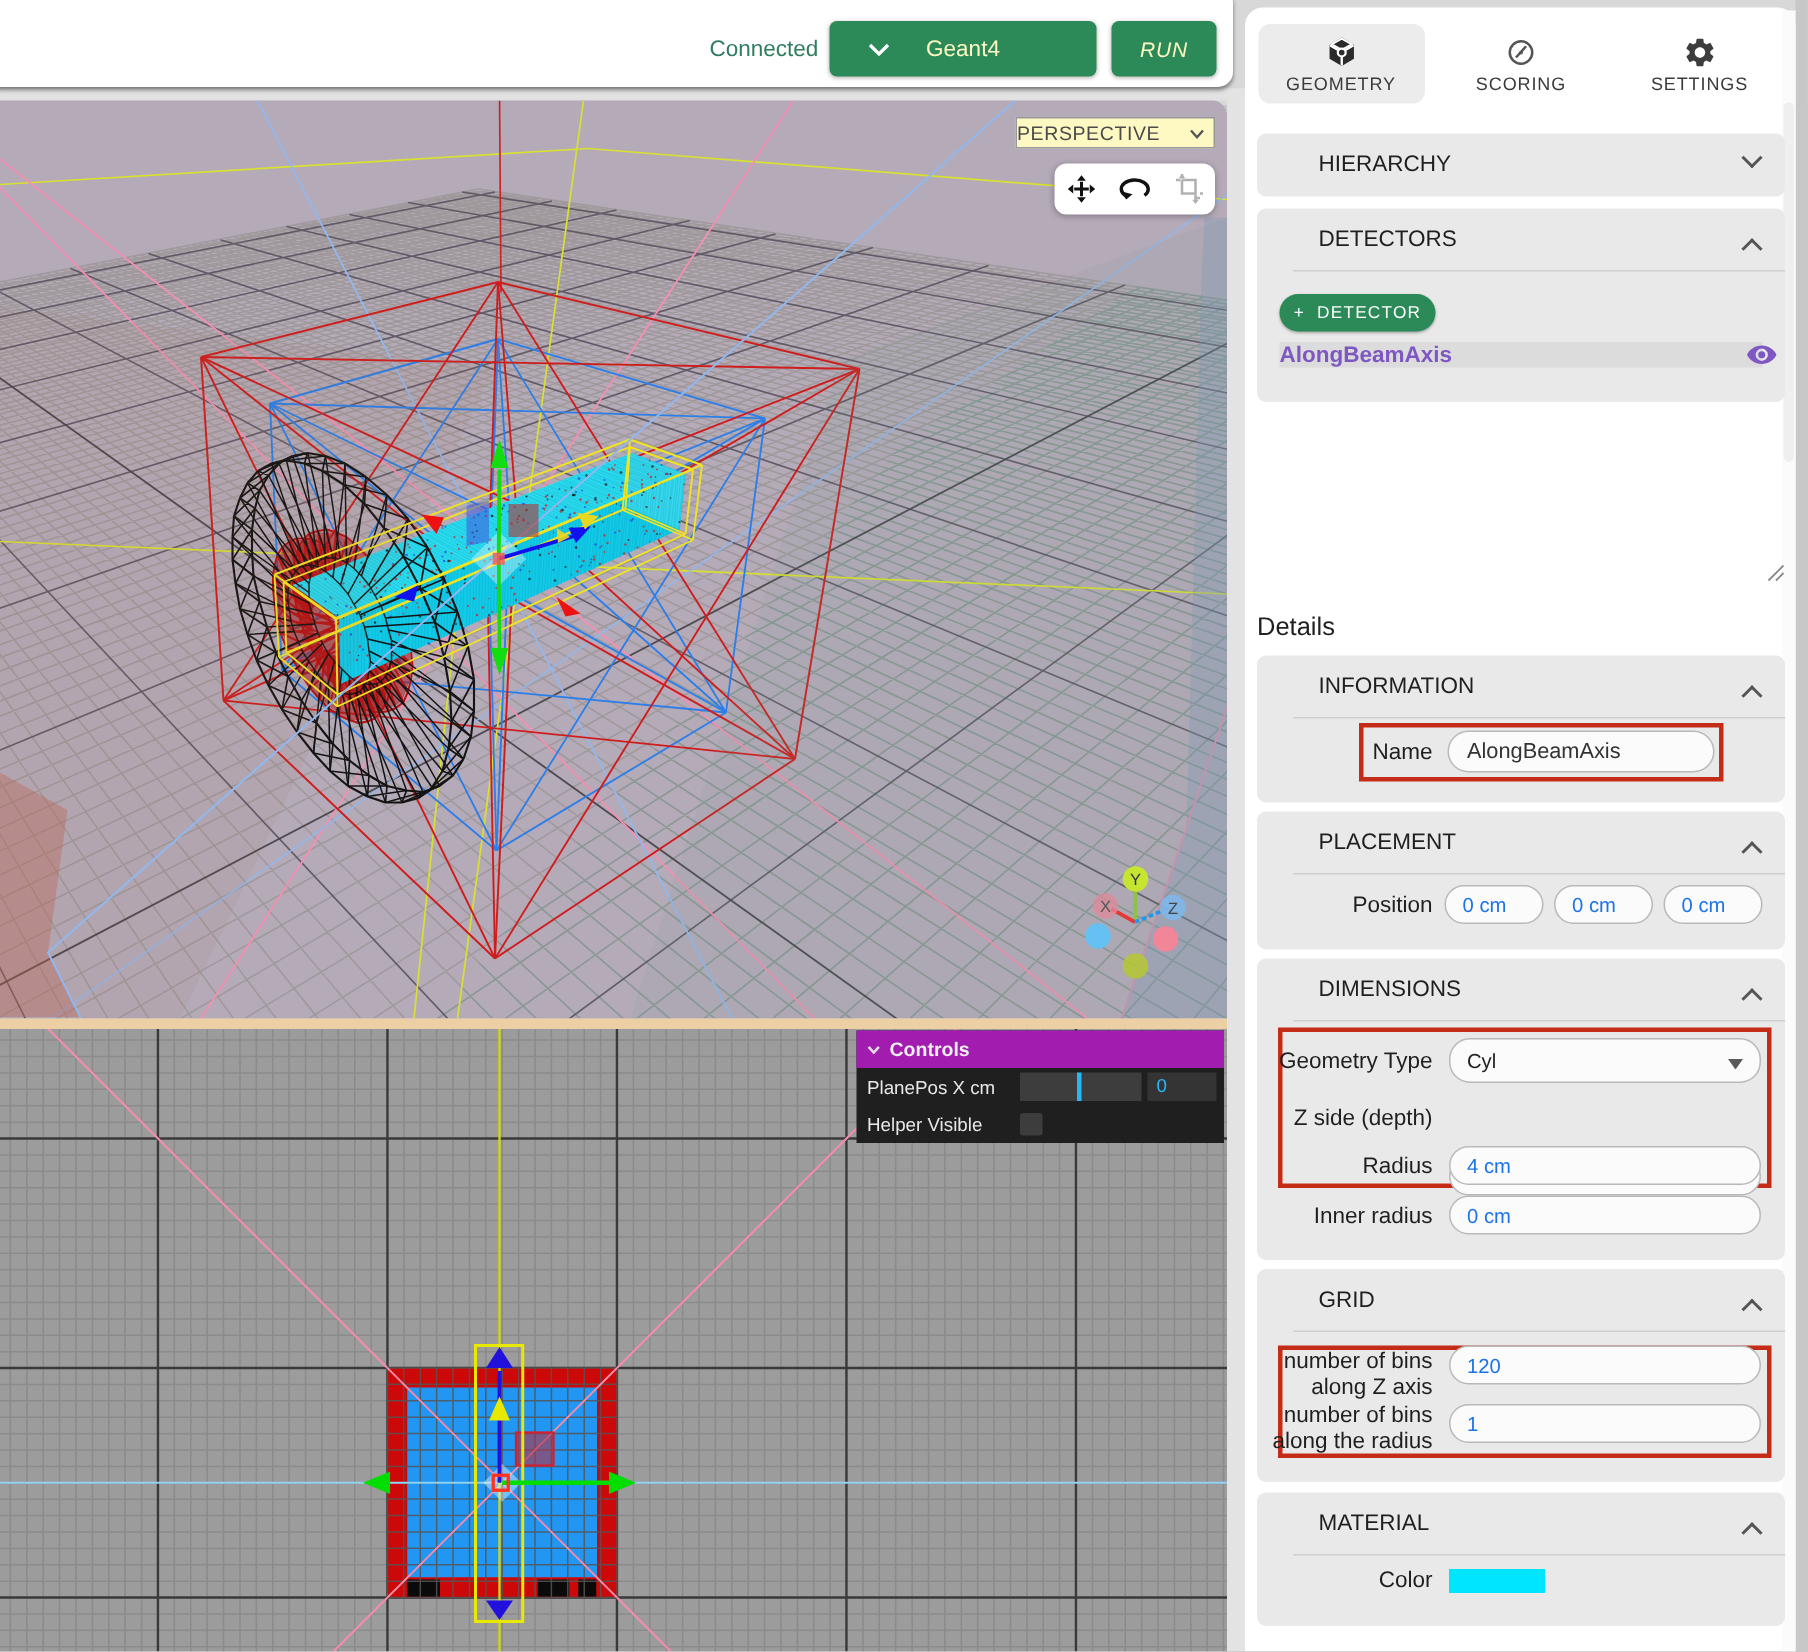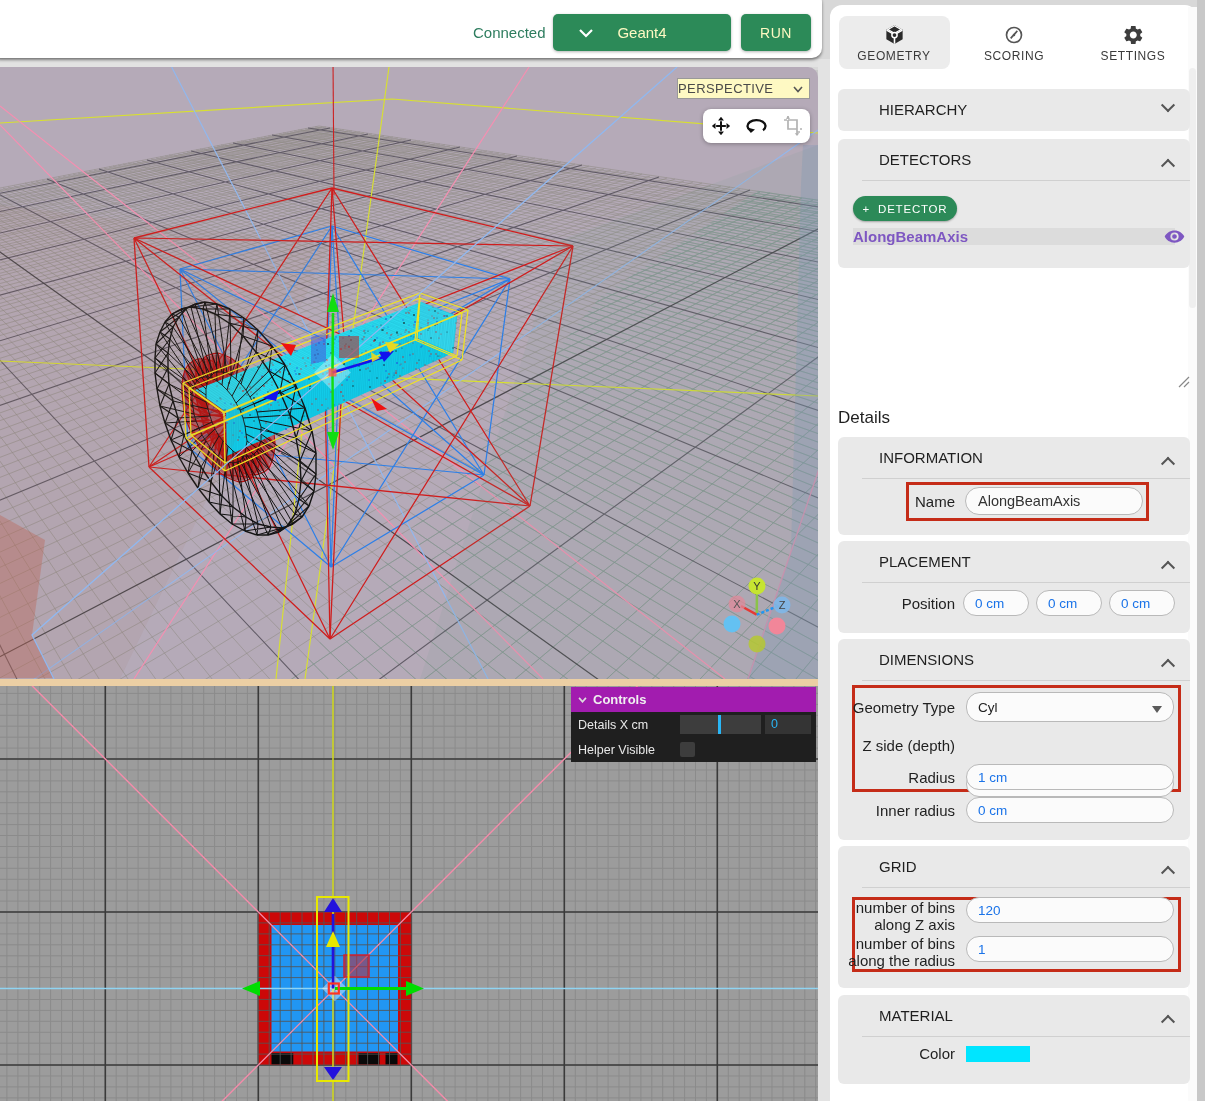--- a/index.html
+++ b/index.html
@@ -31,21 +31,21 @@
 <div style="position:absolute;left:818px;top:59px;width:12px;height:1042px;background:#e3e3e3;"></div>
 <div style="position:absolute;left:1197px;top:0;width:8px;height:1101px;background:#c8c8c8;"></div>
 <div class="hdr"></div>
 <div class="connected">Connected</div>
 <div class="gbtn" style="left:553px;top:14px;width:178px;height:37px;">
   <svg width="14" height="9" viewBox="0 0 14 9" style="position:absolute;left:26px;top:15px;">
       <path d="M1 1 L7 7 L13 1" stroke="#fff" stroke-width="2.2" fill="none"></path>
     </svg>
   Geant4
 </div>
-<div class="gbtn" style="left:741px;top:14px;width:70px;height:37px;font-size:14px;letter-spacing:0.6px;">RUN</div>
+<div class="gbtn" style="left:741px;top:14px;width:70px;height:37px;font-size:14px;letter-spacing:0.6px;font-style:italic;">RUN</div>
 
 <div class="vp3d">
 <svg width="818" height="612" viewBox="0 0 818 612">
 <defs>
         <path id="mg" d="M334 13314L-295 179M-784 13393L1365 215M1393 13238L-279 176M-1729 13460L1341 211M1922 13201L-271 174M-2675 13527L1317 208M2452 13163L-262 173M-3621 13594L1294 204M2981 13126L-254 171M-4566 13661L1271 201M3511 13088L-247 169M-5512 13728L1249 198M4040 13051L-239 168M-6458 13795L1228 194M4569 13013L-231 166M-7404 13862L1207 191M5099 12976L-223 165M-8349 13929L1187 188M5628 12938L-215 163M-10241 14063L1148 183M6687 12863L-200 160M-11186 14130L1129 180M7216 12826L-193 159M-12132 14197L1111 177M7746 12788L-186 158M-13078 14264L1093 174M8275 12751L-178 156M-14024 14331L1076 172M8805 12713L-171 155M-14969 14398L1059 169M9334 12675L-164 153M-15915 14465L1043 167M9863 12638L-157 152M-16861 14532L1027 164M10393 12600L-150 151M-17806 14599L1011 162M10922 12563L-143 149M-19698 14734L981 158M11981 12488L-129 146M-20644 14801L966 155M12510 12450L-122 145M-21589 14868L952 153M13040 12413L-115 144M-22535 14935L938 151M13569 12375L-109 143M-23481 15002L924 149M14099 12338L-102 141M-24427 15069L910 147M14628 12300L-95 140M-25372 15136L897 145M15158 12263L-89 139M-26318 15203L885 143M15687 12225L-82 137M-26173 14683L872 142M16216 12188L-76 136M-12918 7142L848 138M17275 12113L-63 134M-10346 5679L836 136M17805 12075L-57 133M-8645 4711L824 134M18334 12037L-51 131M-7437 4024L813 133M18863 12000L-45 130M-6535 3510L802 131M19393 11962L-39 129M-5835 3112L791 129M19922 11925L-33 128M-5277 2795L780 128M20452 11887L-27 127M-4821 2535L770 126M20981 11850L-21 125M-4441 2320L760 125M21510 11812L-15 124M-3846 1981L740 122M22569 11737L-3 122M-3609 1846L730 120M23099 11700L3 121M-3401 1728L721 119M23628 11662L8 120M-3218 1623L711 118M24157 11625L14 119M-3055 1531L702 116M24687 11587L20 118M-2910 1448L693 115M25216 11550L25 116M-2779 1374L684 114M25746 11512L31 115M-2661 1306L675 112M26275 11475L36 114M-2553 1245L667 111M26805 11437L42 113M-2365 1138L650 109M27863 11362L52 111M-2282 1091L642 107M28393 11324L58 110M-2206 1048L634 106M28922 11287L63 109M-2135 1008L626 105M29452 11249L68 108M-2070 970L619 104M29981 11212L73 107M-2009 936L611 103M30510 11174L78 106M-1952 903L604 102M31040 11137L84 105M-1899 873L596 101M31569 11099L89 104M-1849 844L589 99M32099 11062L94 103M-1758 793L575 97M33157 10987L104 101M-1716 769L568 96M33687 10949L109 100M-1677 747L561 95M34216 10912L113 99M-1640 725L555 94M34746 10874L118 98M-1604 705L548 93M35275 10837L123 97M-1571 686L542 92M35805 10799L128 96M-1539 668L535 91M36334 10761L133 96M-1509 651L529 91M36863 10724L137 95M-1480 635L523 90M37393 10686L142 94M-1427 604L511 88M38452 10611L151 92M-1402 590L505 87M38981 10574L156 91M-1378 577L499 86M39510 10536L160 90M-1355 564L493 85M40040 10499L165 89M-1333 551L487 84M40569 10461L169 88M-1312 539L482 84M41099 10424L174 88M-1292 528L476 83M41628 10386L178 87M-1273 517L471 82M42157 10349L183 86M-1254 506L465 81M42687 10311L187 85M-1219 486L455 80M43746 10236L196 83M-1202 477L450 79M44275 10199L200 82M-1186 467L445 78M44804 10161L204 82M-1171 459L440 77M45334 10123L208 81M-1156 450L435 77M45863 10086L213 80M-1141 442L430 76M46393 10048L217 79M-1127 434L425 75M46922 10011L221 78M-1114 426L420 74M47452 9973L225 78M-1101 419L416 74M47981 9936L229 77M-1076 405L406 72M49040 9861L237 75M-1064 398L402 72M49569 9823L241 74M-1053 391L398 71M50099 9786L245 74M-1041 385L393 70M42215 8132L249 73M-1031 379L389 70M33920 6447L253 72M-1020 373L384 69M28429 5331L257 71M-1010 367L380 68M24526 4538L261 71M-1000 361L376 68M21608 3945L264 70M-990 356L372 67M19345 3485L268 69M-972 345L364 66M16062 2818L276 68M-963 340L360 65M14834 2568L279 67M-954 335L356 65M13796 2357L283 66M-946 331L352 64M12908 2177L287 66M-937 326L348 64M12138 2020L290 65M-929 321L344 63M11465 1884L294 64M-922 317L341 63M10871 1763L298 63M-914 313L337 62M10344 1656L301 63M-907 308L333 61M9873 1560L305 62M-892 300L326 60M9065 1396L312 61M-885 296L322 60M8717 1325L315 60M-879 292L319 59M8399 1261L319 59"></path>
         <clipPath id="tc">
           <polygon points="818,83 600,230 290,612 818,612"></polygon>
         </clipPath>
       </defs>
       <g>
@@ -504,21 +504,21 @@
       <polygon points="333,394 324,381 342,381" fill="#2211dd"></polygon>
       <polygon points="333,245 326,261 340,261" fill="#e8e800"></polygon>
       <rect x="328.8" y="297.5" width="10" height="10" fill="none" stroke="#ff3322" stroke-width="2.2"></rect>
     </svg></div>
 
 <div class="gui">
   <div class="title"><svg width="9" height="6" viewBox="0 0 10 7">
         <path d="M1 1 L5 5.5 L9 1" stroke="#ddd" stroke-width="2" fill="none"></path>
       </svg>Controls</div>
   <div class="row">
-      <div class="rname">Details X cm</div>
+      <div class="rname">PlanePos X cm</div>
     <div style="width:81px;height:19px;background:#3d3d3d;position:relative;">
         <div style="position:absolute;left:38px;top:0;width:2.5px;height:19px;background:#29b6f6;"></div>
       </div>
     <div style="width:46px;height:19px;background:#343434;margin-left:4px;color:#29b6f6;padding-left:6px;line-height:19px;">0</div>
   </div>
   <div class="row">
       <div class="rname">Helper Visible</div>
       <div style="width:15px;height:15px;background:#3d3d3d;border-radius:2px;"></div>
     </div>
 </div>
@@ -588,21 +588,21 @@
   </div>
   <div class="redbox" style="left:22px;top:680px;width:329px;height:107px;"></div>
   <div class="lbl" style="left:0px;top:694px;width:125px;">Geometry Type</div>
   <div class="inp" style="position:absolute;left:136px;top:687px;width:208px;height:30px;color:#222;">Cyl</div>
   <svg style="position:absolute;left:322px;top:701px;" width="10" height="7" viewBox="0 0 10 7">
       <path d="M0 0 h10 l-5 7z" fill="#5a5a5a"></path>
     </svg>
   <div class="lbl" style="left:0px;top:732px;width:125px;">Z side (depth)</div>
   <div class="inp" style="position:absolute;left:136px;top:766px;width:208px;height:26px;">12 cm</div>
   <div class="lbl" style="left:0px;top:764px;width:125px;">Radius</div>
-  <div class="inp" style="position:absolute;left:136px;top:759px;width:208px;height:26px;">1 cm</div>
+  <div class="inp" style="position:absolute;left:136px;top:759px;width:208px;height:26px;">4 cm</div>
   <div class="lbl" style="left:0px;top:797px;width:125px;">Inner radius</div>
   <div class="inp" style="position:absolute;left:136px;top:792px;width:208px;height:26px;">0 cm</div>
 
   <div class="acc" style="top:841px;height:142px;">
     <div class="acch">GRID<div class="chev chup" style="margin-top:6px;"></div></div>
     <div style="height:1px;background:#d0d0d0;"></div>
   </div>
   <div class="redbox" style="left:22px;top:892px;width:329px;height:75px;"></div>
   <div class="lbl" style="left:0px;top:894px;width:125px;line-height:17px;">number of bins<br>along Z axis</div>
   <div class="inp" style="position:absolute;left:136px;top:892px;width:208px;height:26px;">120</div>

